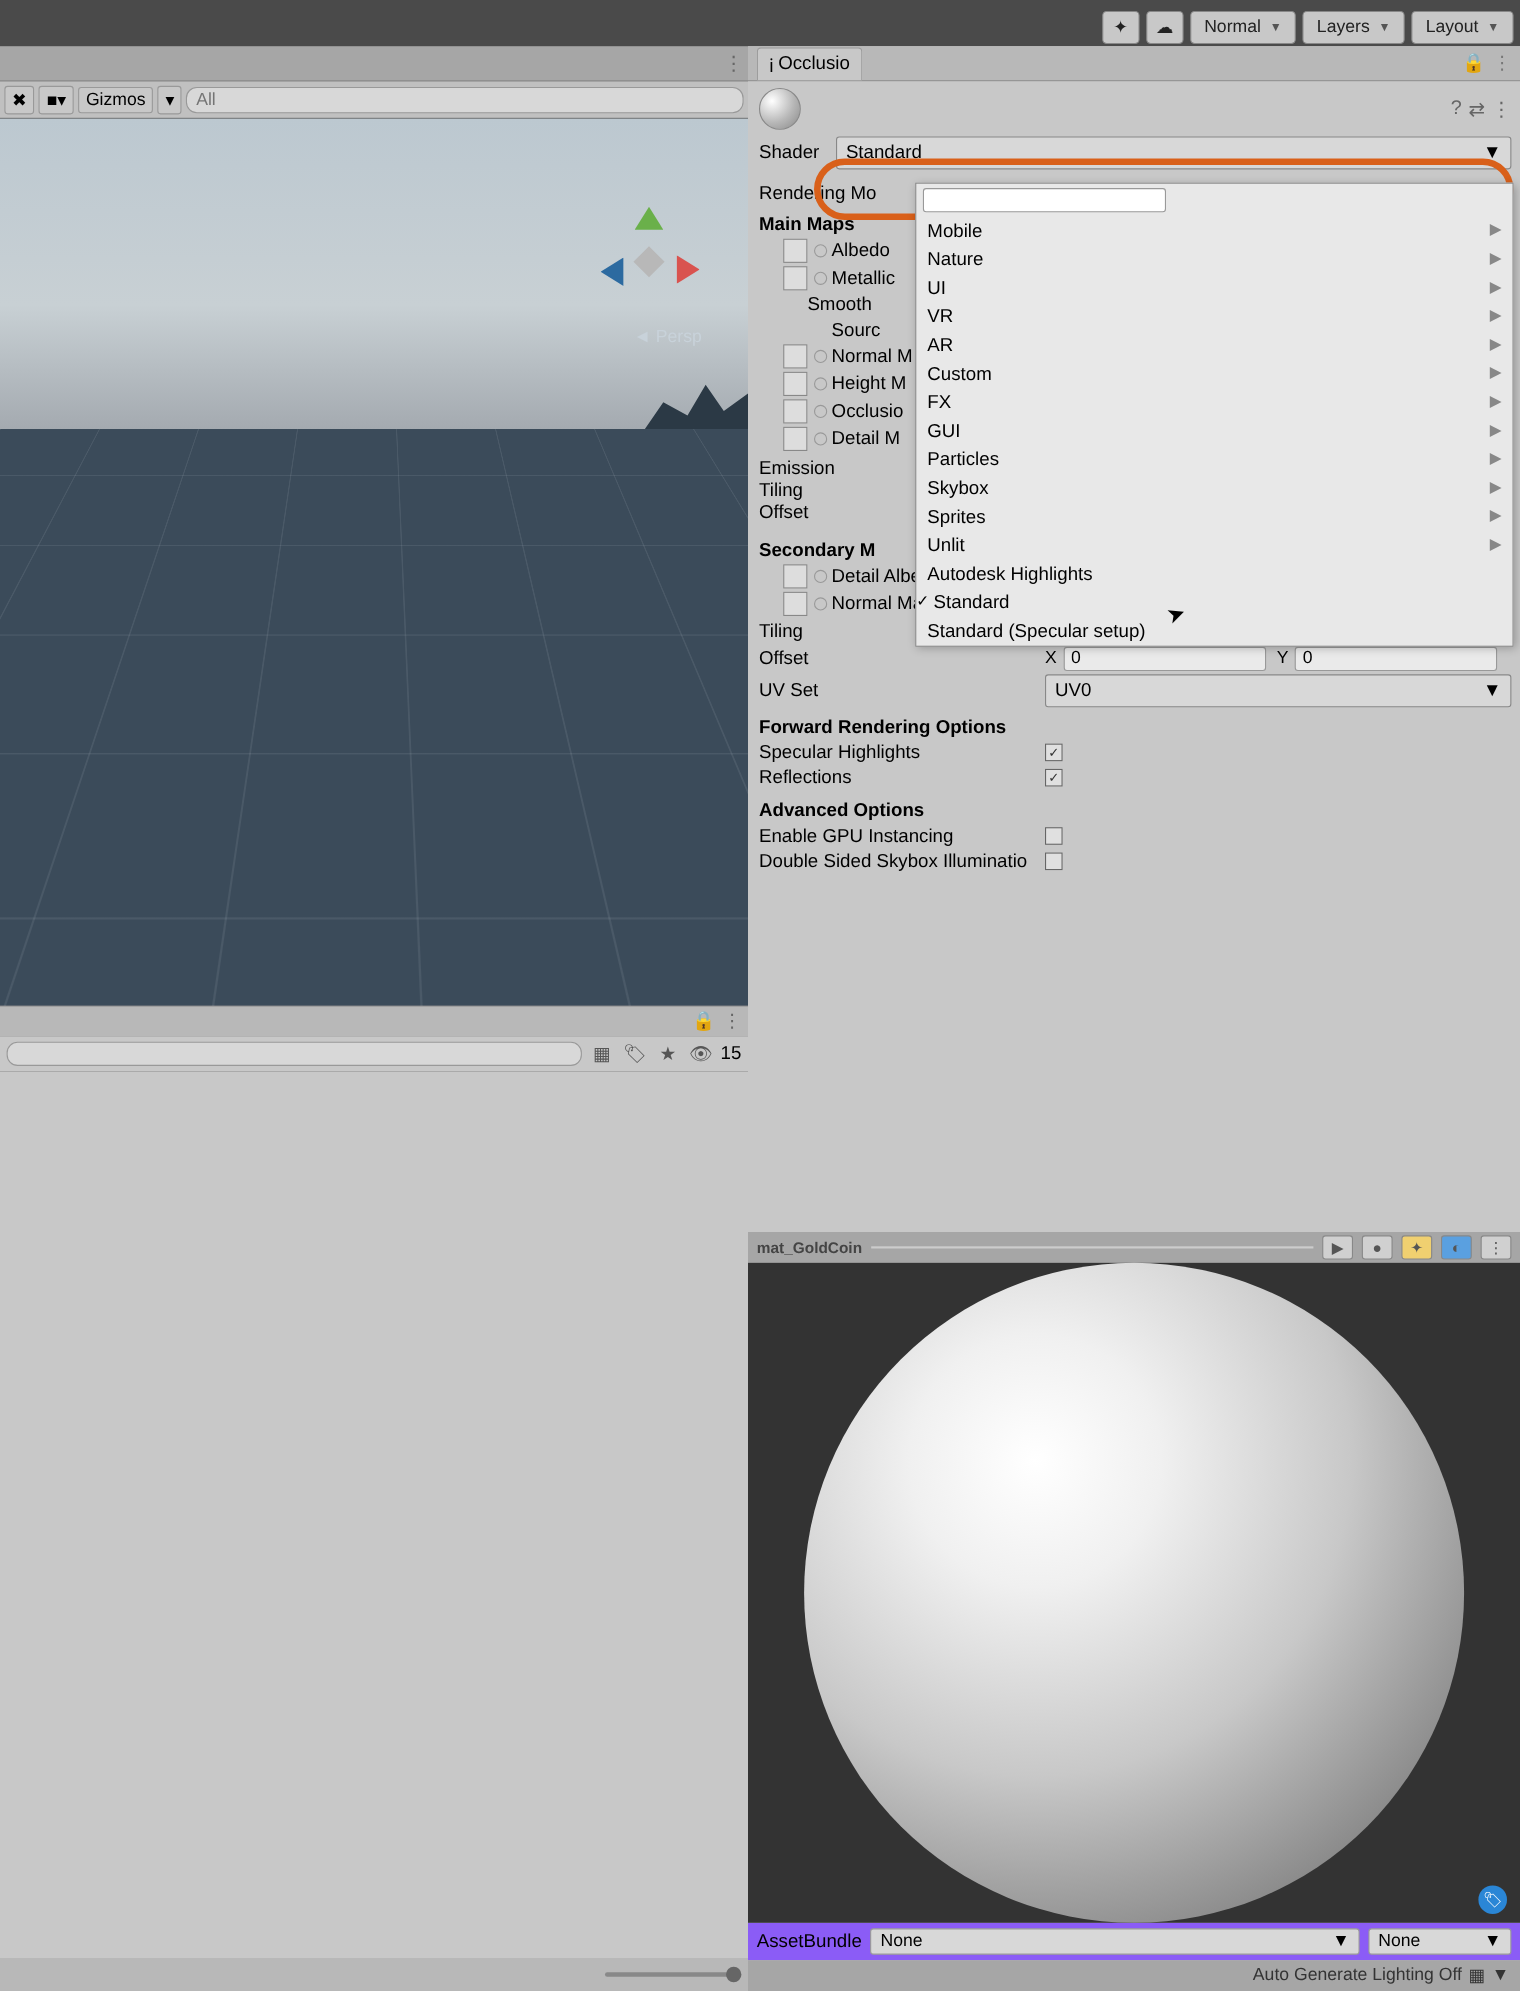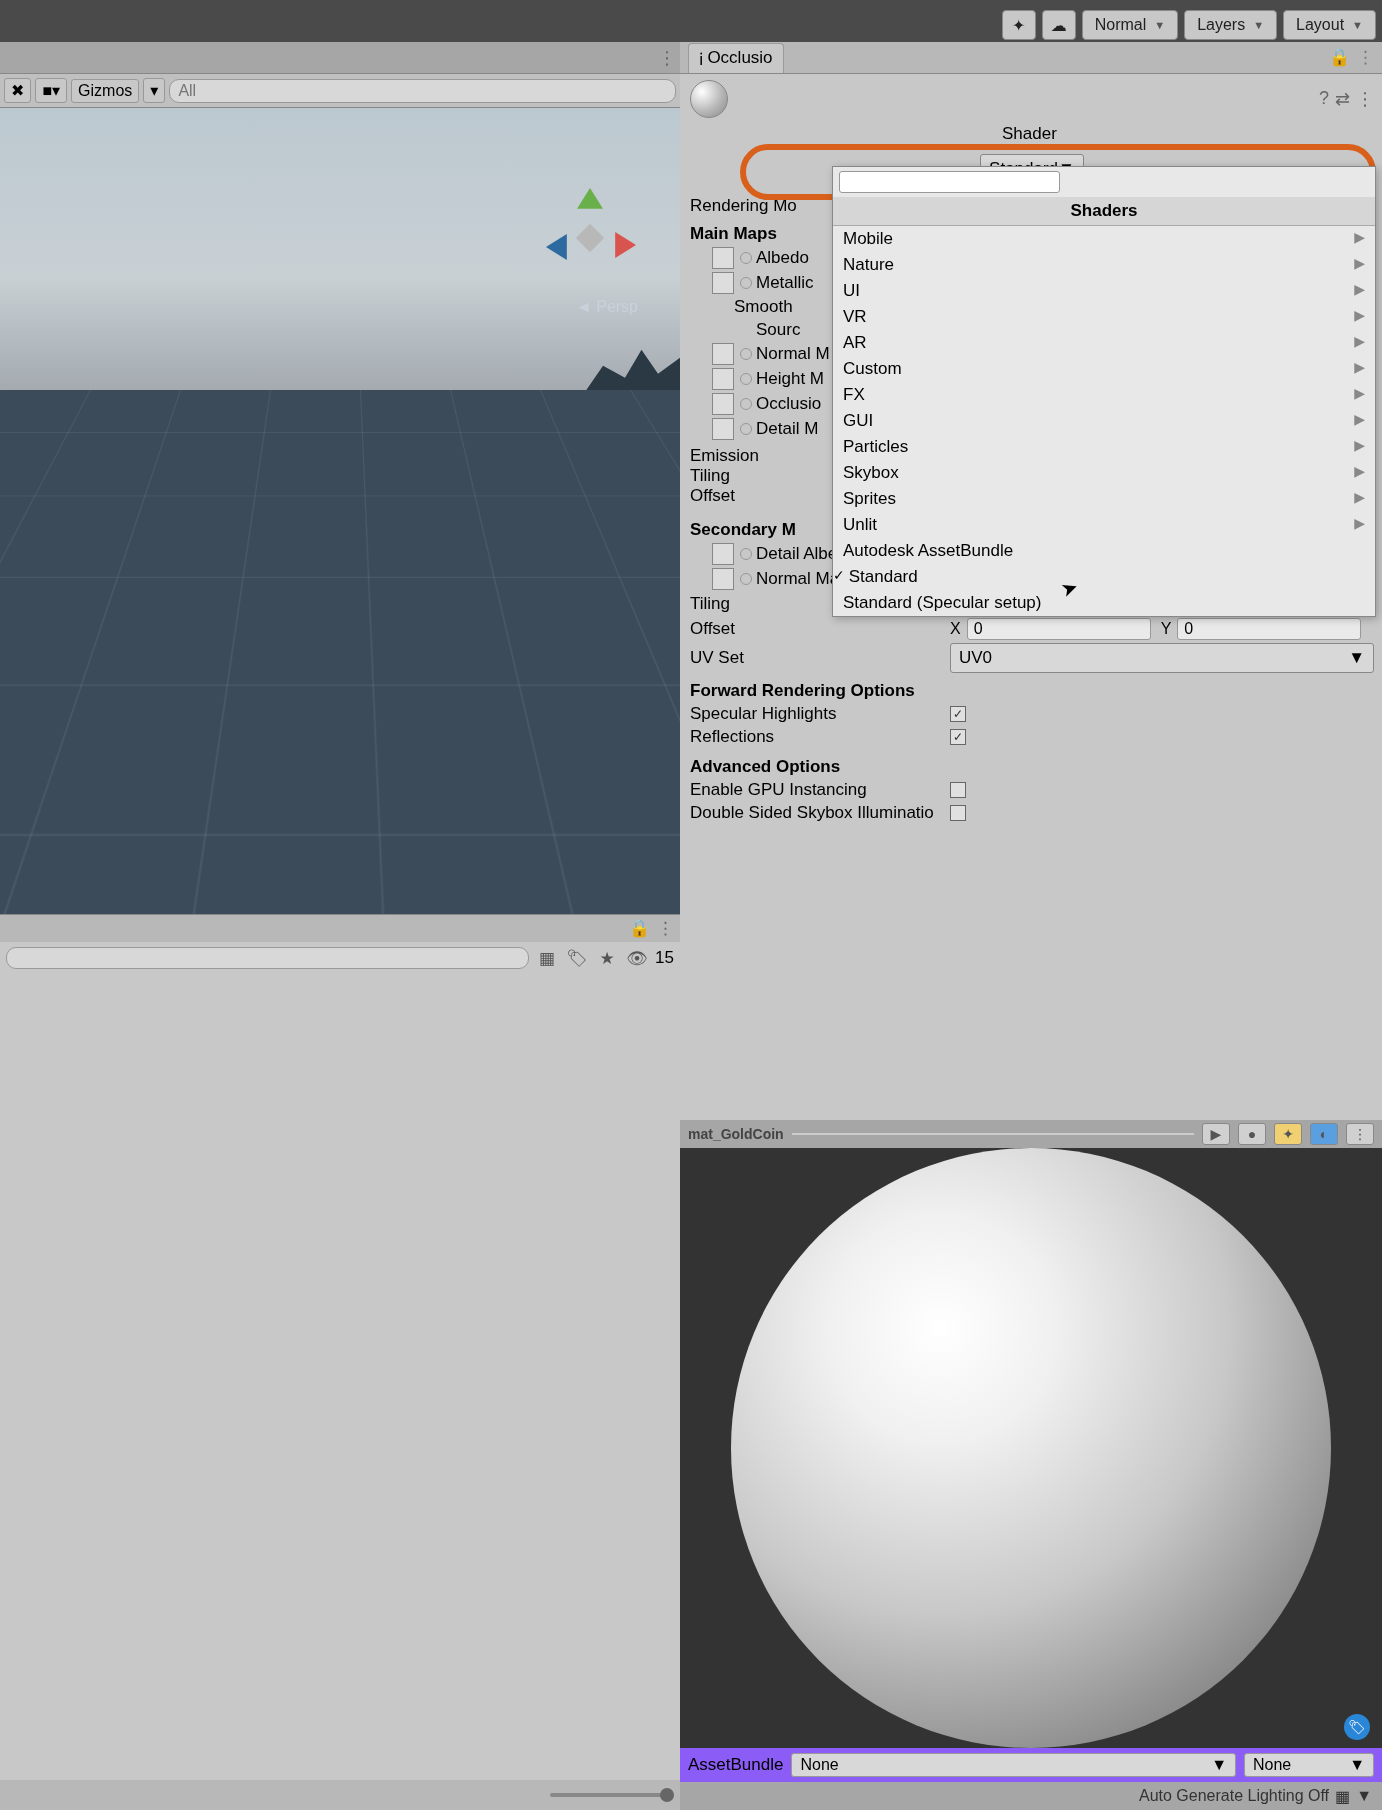--- a/index.html
+++ b/index.html
@@ -49,21 +49,21 @@
 .hier-footer .slider::after { content:""; position:absolute; right:-4px; top:-5px; width:14px; height:14px; border-radius:50%; background:#666; }
 
 
 .insp-tab { height: 32px; background: #b8b8b8; border-bottom: 1px solid #888; display: flex; align-items: center; padding: 0 8px; }
 .insp-tab .tab { background: #c8c8c8; border: 1px solid #999; border-bottom: none; border-radius: 4px 4px 0 0; padding: 3px 10px; font-size: 17px; display: flex; align-items: center; gap: 4px; }
 .insp-tab .right-icons { margin-left: auto; color: #777; display:flex; gap:6px; }
 .insp-body { padding: 6px 8px 8px 10px; background: #c8c8c8; position: relative; }
 .mat-row { display: flex; align-items: center; gap: 10px; }
 .mat-ball { width: 38px; height: 38px; border-radius: 50%; background: radial-gradient(circle at 30% 30%, #fff, #b8b8b8 55%, #888); border: 1px solid #888; }
 .mat-icons { margin-left: auto; color: #666; display:flex; gap:6px; font-size:18px; }
-.shader-row { margin-top: 6px; display: flex; align-items: center; gap: 10px; position: relative; flex-direction: column; }
+.shader-row { margin-top: 6px; display: flex; align-items: center; gap: 10px; position: relative; }
 .shader-row label { width: 60px; font-size: 17px; }
 .shader-select { flex: 1; background: #d8d8d8; border: 1px solid #888; border-radius: 3px; padding: 4px 8px; display: flex; justify-content: space-between; align-items: center; font-size: 17px; }
 .highlight-ring { position: absolute; border: 6px solid #d9601a; border-radius: 28px; pointer-events: none; top: 70px; left: 60px; right: 6px; height: 56px; z-index: 5; }
 
 .section-title { font-weight: bold; font-size: 17px; margin-top: 8px; }
 .prop-row { display: flex; align-items: center; margin-top: 3px; font-size: 17px; }
 .prop-row .indent { width: 22px; }
 .prop-row .tex { width: 22px; height: 22px; border: 1px solid #888; background: #ddd; margin-right: 6px; }
 .prop-row .link { width: 12px; height: 12px; border: 1px solid #999; border-radius: 50%; margin-right: 4px; }
 .prop-row label { flex: 1; }
@@ -301,21 +301,20 @@
           <label style="flex:0 0 260px;">Enable GPU Instancing</label>
           <div class="check"></div>
         </div>
       <div class="prop-row">
           <label style="flex:0 0 260px;">Double Sided Skybox Illuminatio</label>
           <div class="check"></div>
         </div>
 
       <div class="shader-popup">
         <input class="search" style="">
-        <div class="popup-title">Shaders</div>
         <div id="shader-items">
             <div class="item">
               <span>Mobile</span>
               <span class="chev">▶</span>
             </div>
             <div class="item">
               <span>Nature</span>
               <span class="chev">▶</span>
             </div>
             <div class="item">
@@ -352,21 +351,21 @@
             </div>
             <div class="item">
               <span>Sprites</span>
               <span class="chev">▶</span>
             </div>
             <div class="item">
               <span>Unlit</span>
               <span class="chev">▶</span>
             </div>
             <div class="item">
-              <span>Autodesk AssetBundle</span>
+              <span>Autodesk Highlights</span>
             </div>
             <div class="item">
               <span class="check">✓</span>
               <span>Standard</span>
             </div>
             <div class="item">
               <span>Standard (Specular setup)</span>
             </div>
           </div>
         <div class="cursor">➤</div>

